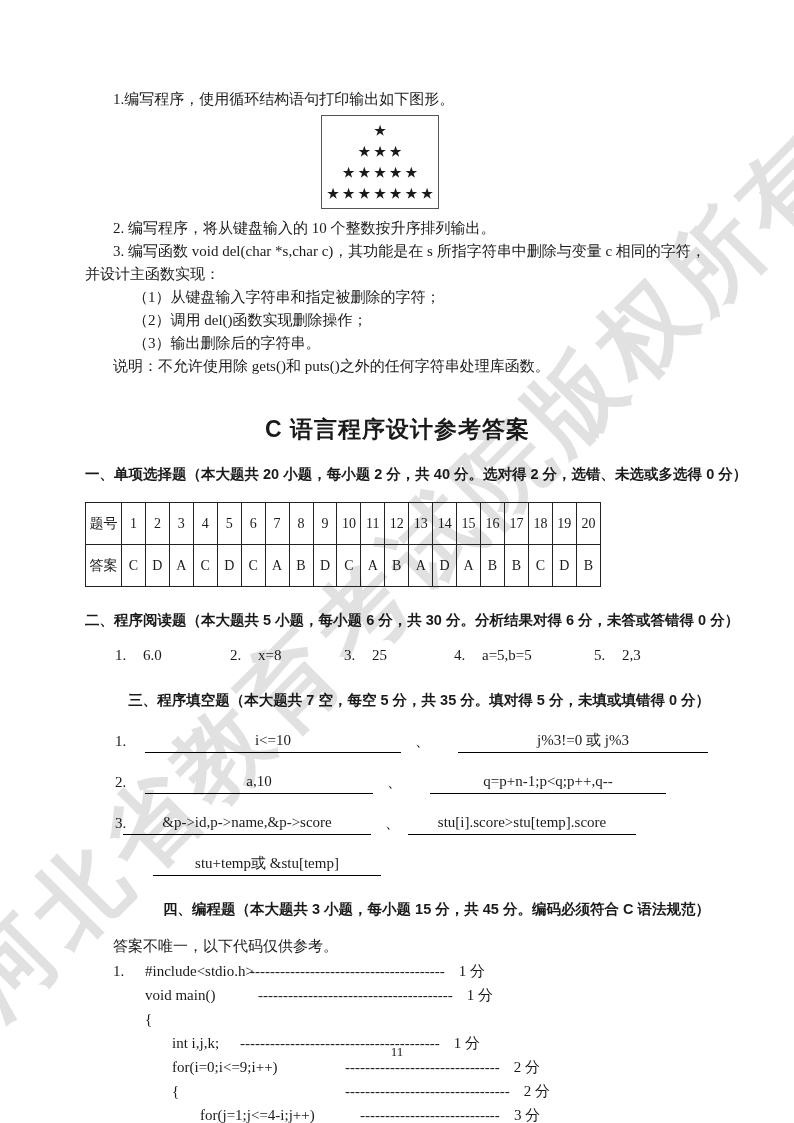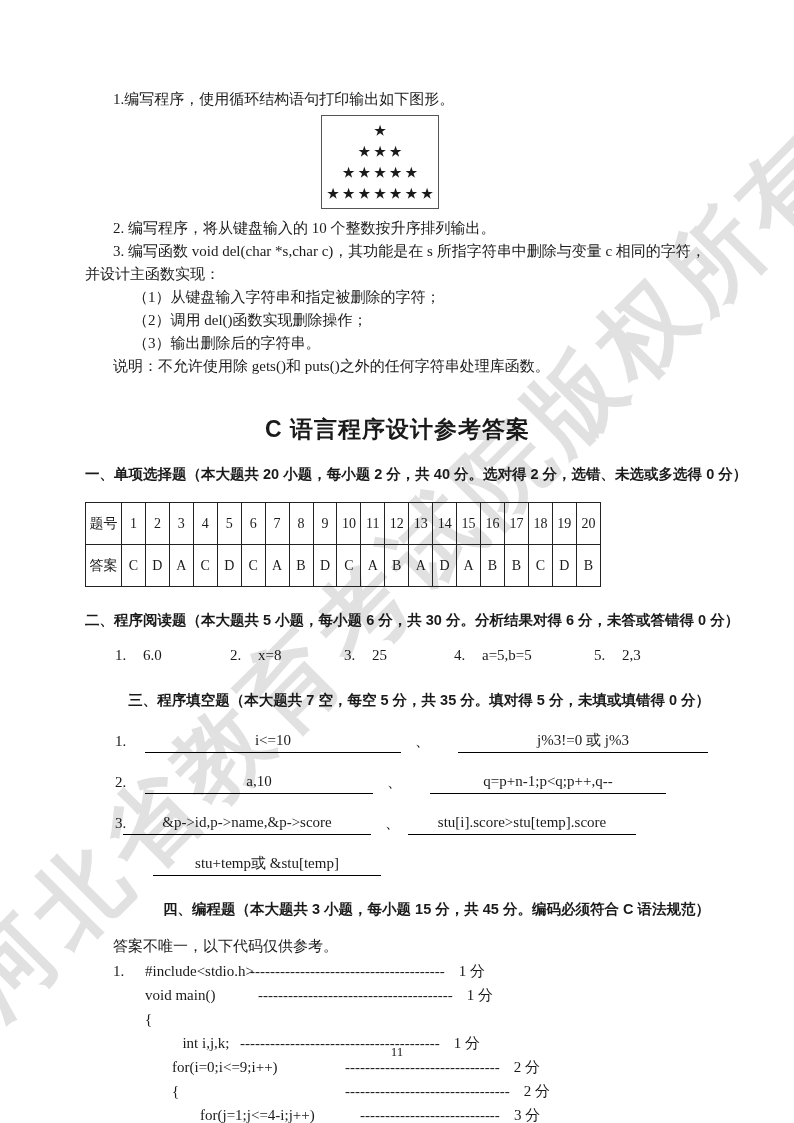--- a/index.html
+++ b/index.html
@@ -54,21 +54,21 @@
   .b3a { width:248px; margin-left:-22px;} .b3b { width:228px; margin-left:-6px; }
   .b3c { width:228px; margin-left:8px; }
   .code-note { margin-top:14px; }
   .code-line { display:flex; white-space:pre; margin-top:1px; }
   .code-no { width:32px; }
   .cl .code { display:inline-block; }
   .cl .dash { letter-spacing:0; }
   .cl .score { margin-left:14px; }
   .p0 { padding-left:60px; } .p1 { padding-left:87px; } .p2 { padding-left:115px; }
   .w0 .code { width:105px; } .w1 .code { width:113px; }
-  .w3 .code { width:68px;text-align:center; } .w4 .code { width:173px; } .w5 .code { width:173px; }
+  .w3 .code { width:68px; } .w4 .code { width:173px; } .w5 .code { width:173px; }
   .w6 .code { width:160px; }
   .line0 { padding-left:28px; display:flex; }
   .page-num { position:absolute; left:0; right:0; top:1040px; text-align:center; font-size:13px; }
 </style>
 </head>
 <body>
 
 <div class="page">
 
   <div class="watermark">河北省教育考试院版权所有</div>

